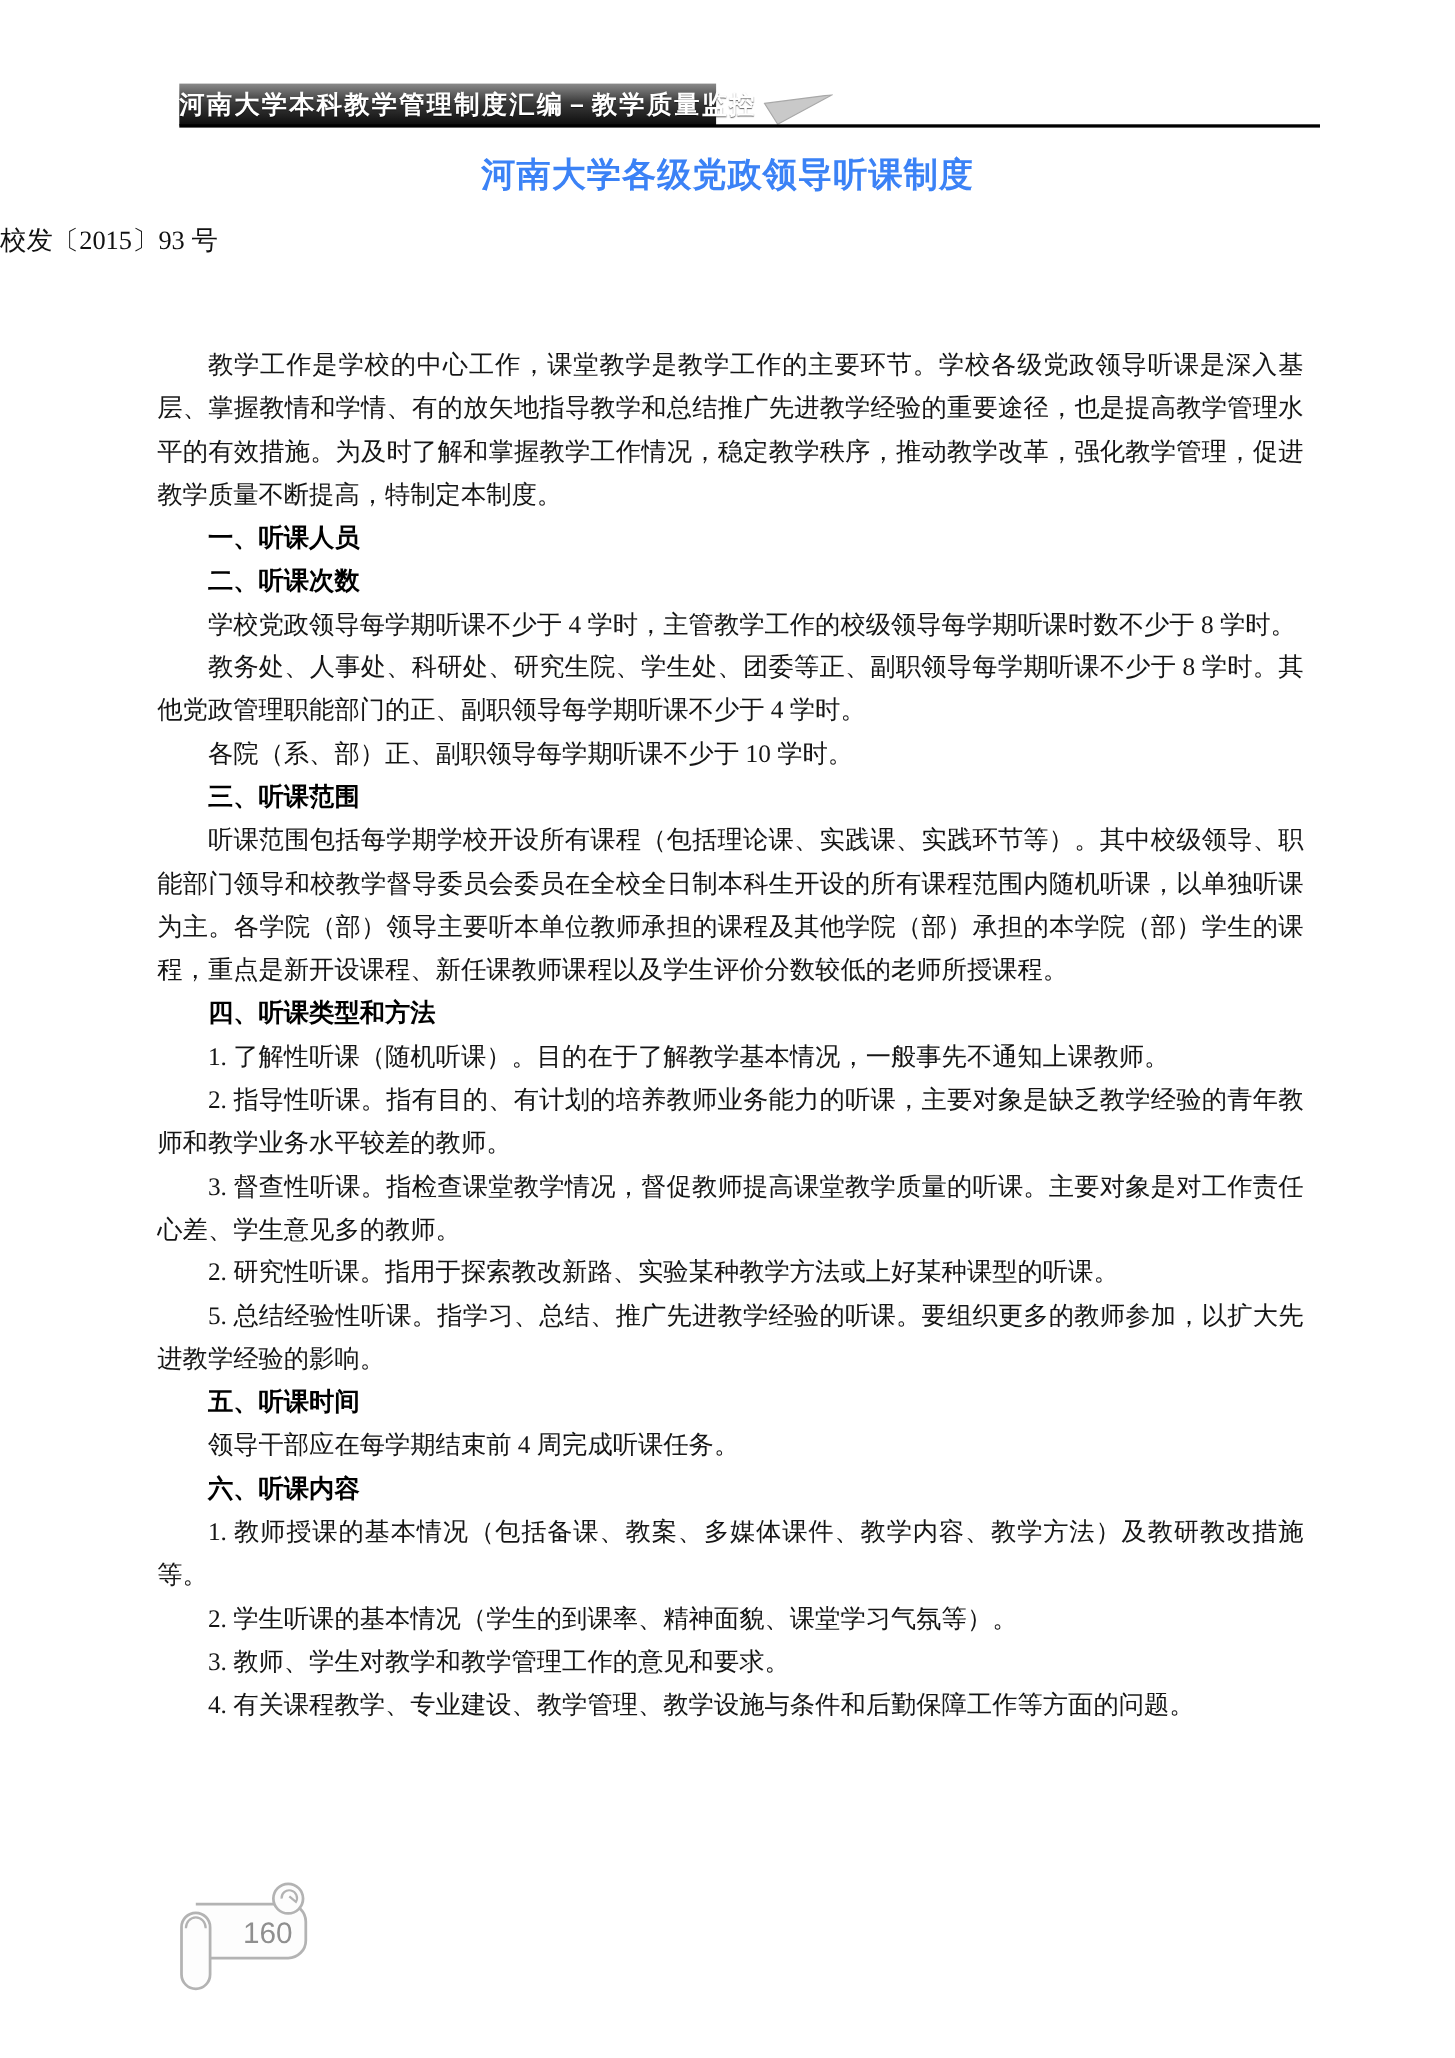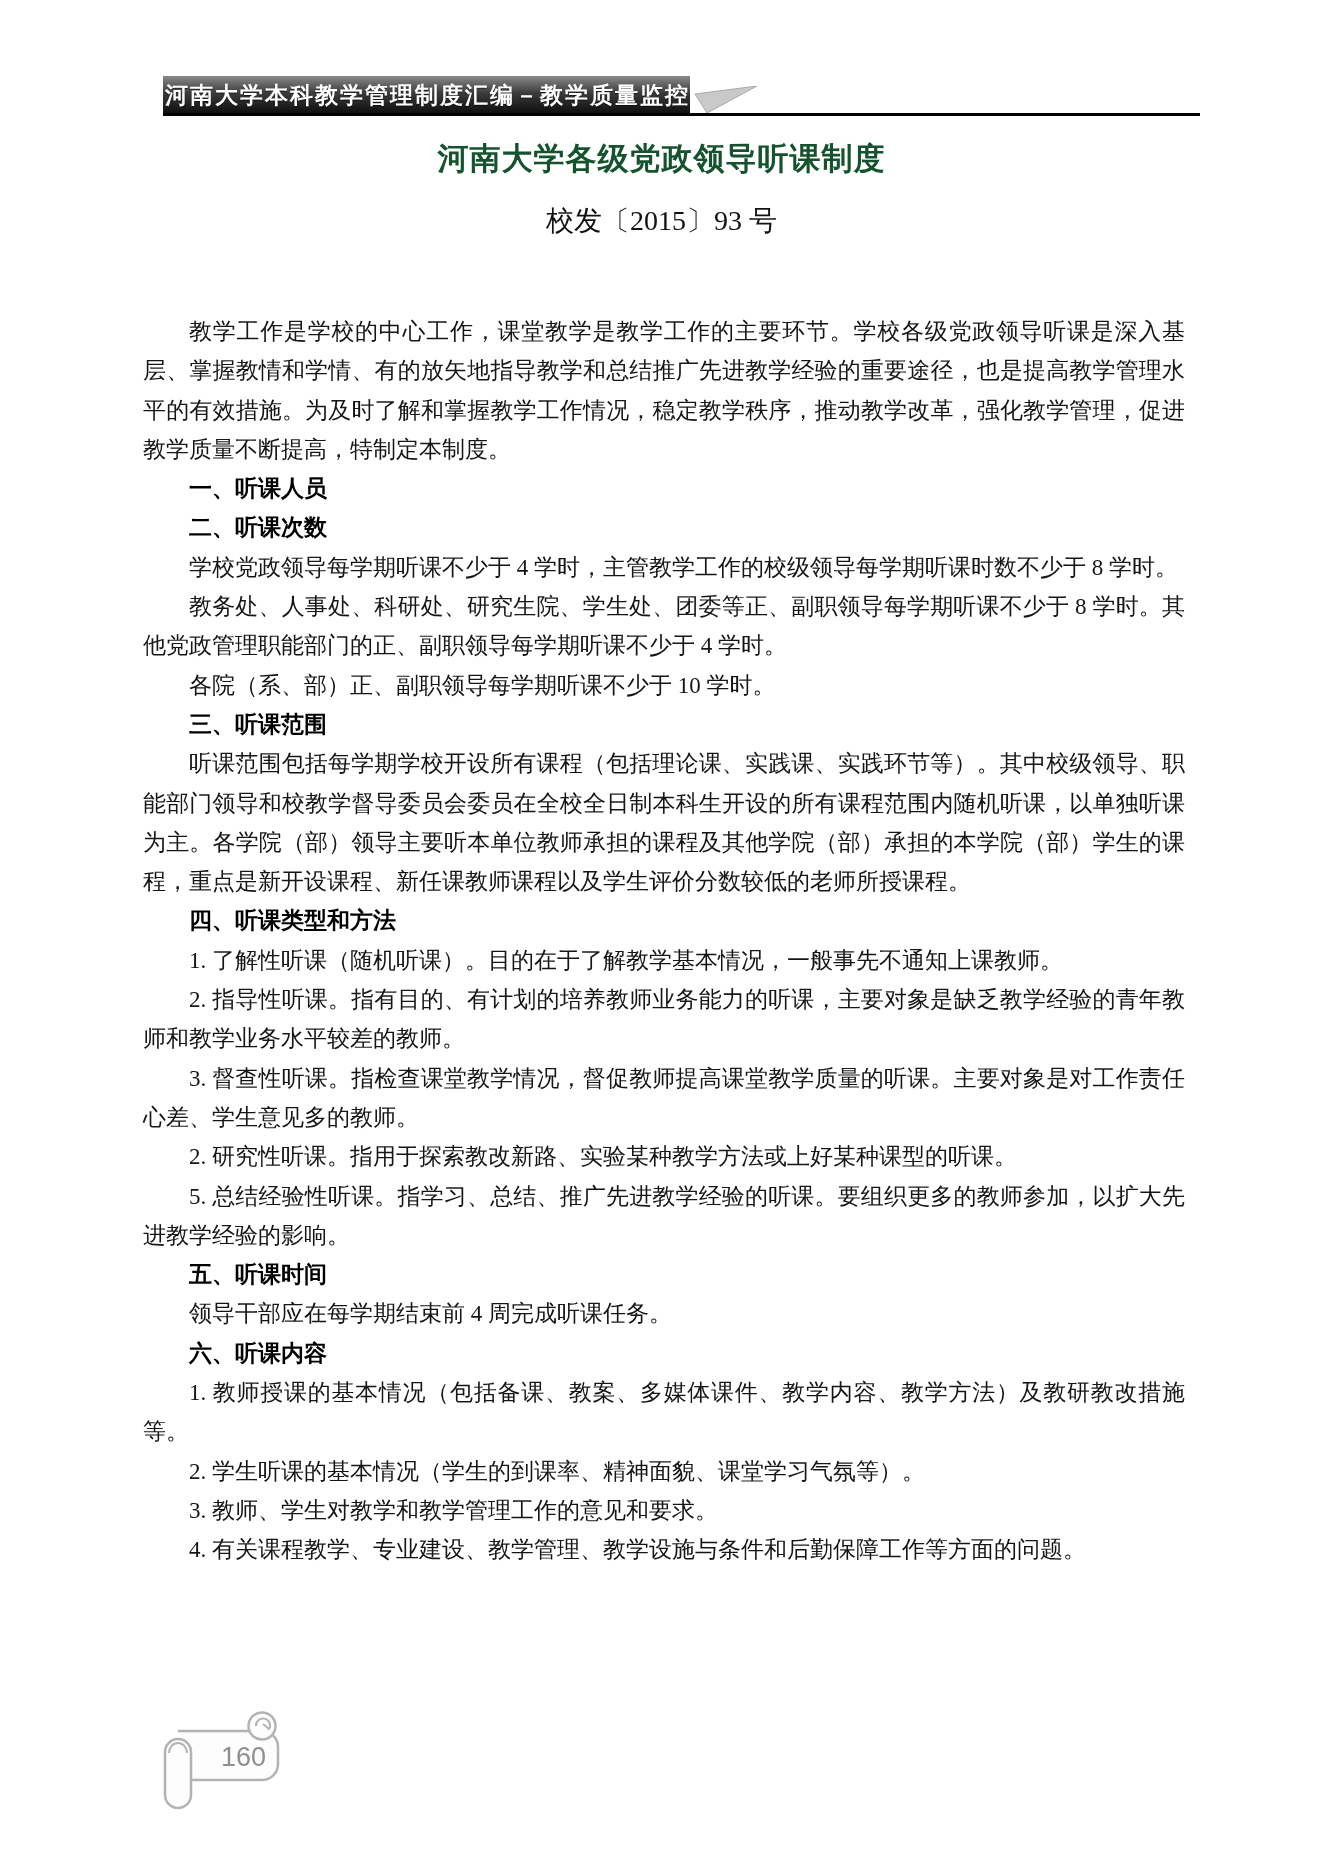--- a/index.html
+++ b/index.html
@@ -11,23 +11,23 @@
     background: #ffffff;
     font-family: "Liberation Serif", serif;
     color: #1a1a1a;
     overflow: hidden;
   }
 
   
   .banner {
     position: absolute;
     left: 163px; top: 76px;
-    width: 527px; height: 38px;
+    width: 488px; height: 38px;
     background: linear-gradient(#8a8a8a 0%, #3b3b3b 45%, #0d0d0d 100%);
-    display: flex; align-items: center; justify-content: flex-end;
+    display: flex; align-items: center; justify-content: flex-start;
   }
   .banner-text {
     color: #ffffff;
     font-family: "Liberation Serif", serif;
     font-weight: bold;
     font-size: 23px;
     letter-spacing: 2px;
     white-space: nowrap;
     text-shadow: 0 1px 1px rgba(0,0,0,.6);
   }
@@ -45,27 +45,27 @@
 
   
   .doc-title {
     position: absolute;
     left: 0; right: 0; top: 138px;
     text-align: center;
     font-family: "Liberation Sans", sans-serif;
     font-weight: bold;
     font-size: 31px;
     letter-spacing: 1px;
-    color: #14532d;
+    color: #3b82f6;
   }
   .doc-number {
     position: absolute;
     left: 0; right: 0; top: 202px;
-    text-align: center;
-    font-size: 28px;
+    text-align: left;
+    font-size: 24px;
     color: #111;
   }
 
   
   .body-block {
     position: absolute;
     left: 143px; top: 312px;
     width: 1042px;
     font-size: 23px;
     line-height: 39.3px;

